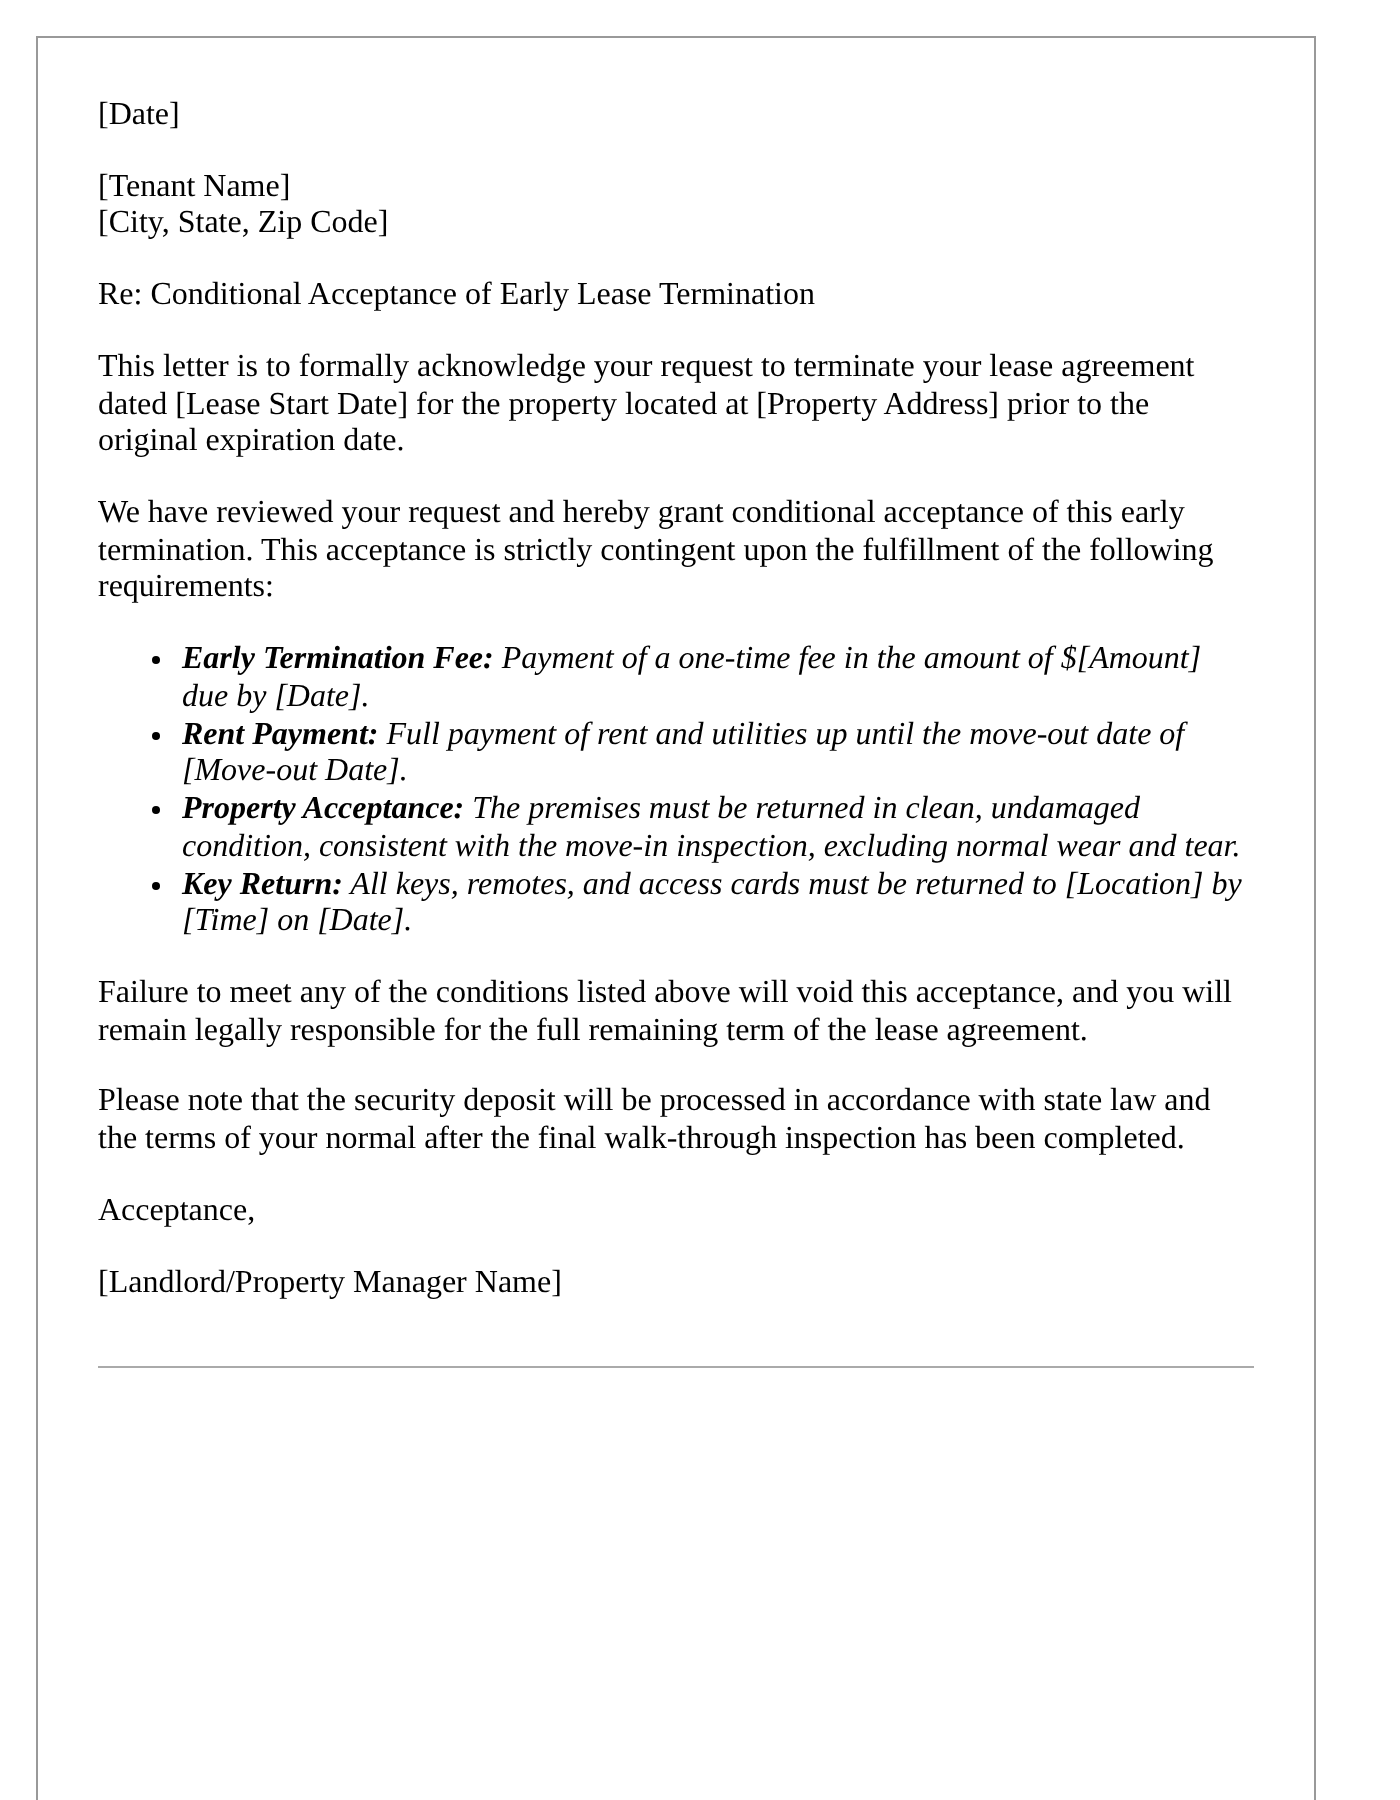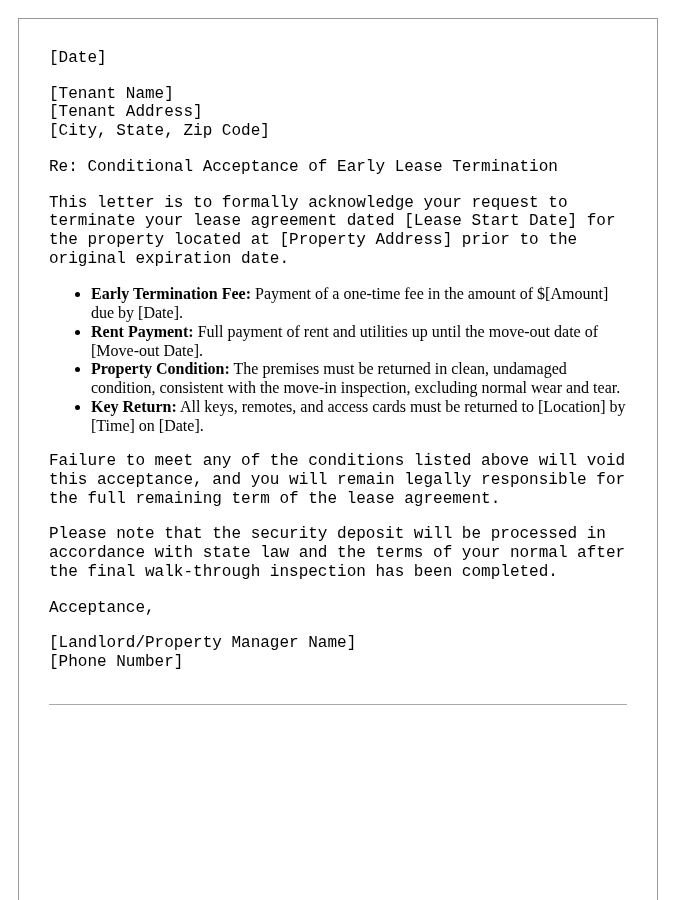--- a/index.html
+++ b/index.html
@@ -19,82 +19,81 @@
       left: 18px;
       top: 18px;
       width: 640px;
       height: 1200px; 
       background: #ffffff;
       border: 1px solid #999999;
       padding: 30px 30px 40px 30px;
       font-size: 16px;
       line-height: 1.17;
     }
-    .block { margin-bottom: 17px; font-family: Liberation Mono, monospace; }
+    .block { margin-bottom: 17px; }
     .line { display: block; }
     ul.conditions {
       margin: 17px 0;
       padding-left: 42px;
       list-style-type: disc;
     }
-    ul.conditions li { margin: 0; }
+    ul.conditions li { margin: 0; font-style: italic; }
     .b { font-weight: bold; }
     .divider {
       border: none;
       border-top: 1px solid #aaaaaa;
       margin: 32px 0 26px 0;
       height: 0;
     }
   </style>
 </head>
 <body>
 
 <div class="page">
 
   <p class="block">[Date]</p>
 
   <div class="block">
     <span class="line">[Tenant Name]</span>
-    <span class="line">[Tenant Address]</span>
     <span class="line">[City, State, Zip Code]</span>
   </div>
 
   <p class="block">Re: Conditional Acceptance of Early Lease Termination</p>
 
 
   <p class="block">This letter is to formally acknowledge your request to terminate your lease agreement dated [Lease Start Date] for the property located at [Property Address] prior to the original expiration date.</p>
 
+  <p class="block">We have reviewed your request and hereby grant conditional acceptance of this early termination. This acceptance is strictly contingent upon the fulfillment of the following requirements:</p>
 
   <ul class="conditions">
     <li>
       <span class="b">Early Termination Fee:</span>
       <span>Payment of a one-time fee in the amount of $[Amount] due by [Date].</span>
     </li>
     <li>
       <span class="b">Rent Payment:</span>
       <span>Full payment of rent and utilities up until the move-out date of [Move-out Date].</span>
     </li>
     <li>
-      <span class="b">Property Condition:</span>
+      <span class="b">Property Acceptance:</span>
       <span>The premises must be returned in clean, undamaged condition, consistent with the move-in inspection, excluding normal wear and tear.</span>
     </li>
     <li>
       <span class="b">Key Return:</span>
       <span>All keys, remotes, and access cards must be returned to [Location] by [Time] on [Date].</span>
     </li>
   </ul>
 
   <p class="block">Failure to meet any of the conditions listed above will void this acceptance, and you will remain legally responsible for the full remaining term of the lease agreement.</p>
 
   <p class="block">Please note that the security deposit will be processed in accordance with state law and the terms of your normal after the final walk-through inspection has been completed.</p>
 
 
   <p class="block">Acceptance,</p>
 
   <div class="block">
     <span class="line">[Landlord/Property Manager Name]</span>
-    <span class="line">[Phone Number]</span>
   </div>
 
   <hr class="divider">
 
 
 </div>
 
 </body></html>

